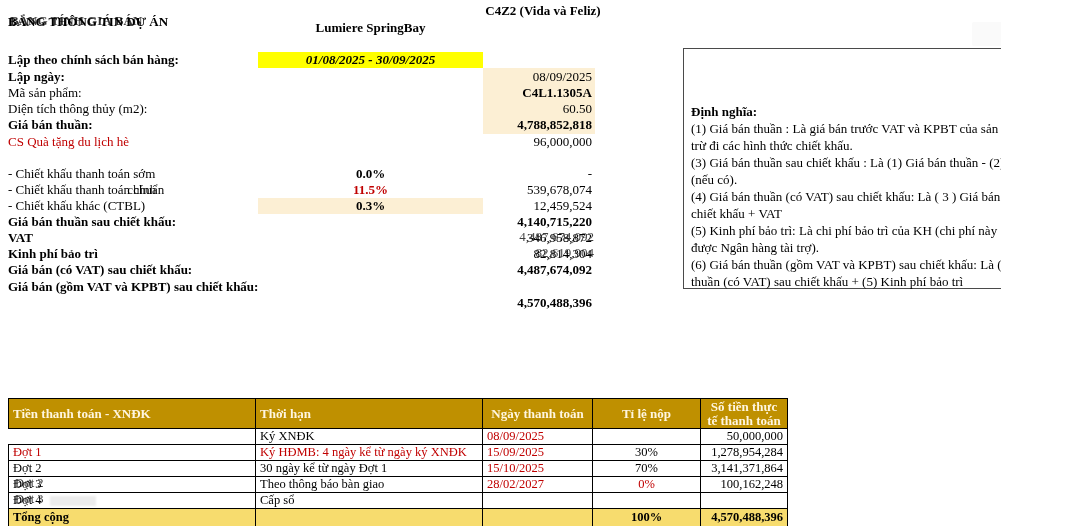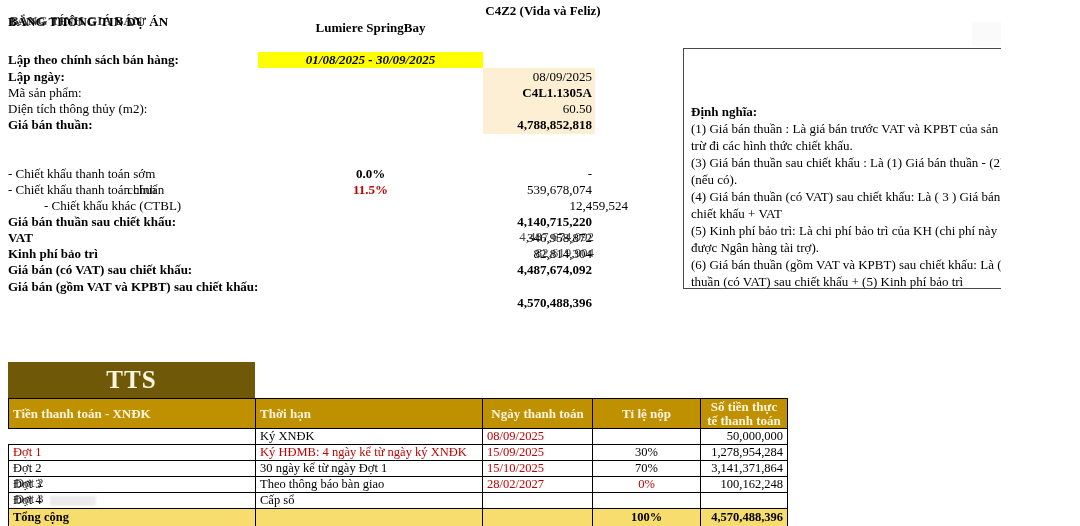--- a/index.html
+++ b/index.html
@@ -108,37 +108,42 @@
     <div class="irow" style="top:101px;">
       <div class="ilabel">Diện tích thông thủy (m2):</div>
       <div class="ival">60.50</div>
     </div>
 
     <div class="irow" style="top:117px;">
       <div class="ilabel b">Giá bán thuần:</div>
       <div class="ival b">4,788,852,818</div>
     </div>
 
+    <div class="irow" style="top:134px;">
+      <div class="ilabel red">CS Quà tặng du lịch hè</div>
+      <div class="ival">96,000,000</div>
+    </div>
 
     <div class="irow" style="top:166px;">
       <div class="ilabel">- Chiết khấu thanh toán sớm</div>
       <div class="imid b">0.0%</div>
       <div class="ival">-</div>
     </div>
 
     <div class="irow" style="top:182px;">
       <div class="ilabel">
         <span>- Chiết khấu thanh toán chuẩn</span><span class="ghost-tail">chính</span>
       </div>
       <div class="imid b red">11.5%</div>
       <div class="ival">539,678,074</div>
     </div>
 
-    <div class="irow" style="top:198px;margin-left:36px;">
+    <div class="irow" style="top:198px;">
       <div class="ilabel">- Chiết khấu khác (CTBL)</div>
+      <div class="imid b cream-bg">0.3%</div>
       <div class="ival">12,459,524</div>
     </div>
 
     <div class="irow" style="top:214px;">
       <div class="ilabel b">Giá bán thuần sau chiết khấu:</div>
       <div class="ival b">4,140,715,220</div>
     </div>
 
     <div class="irow" style="top:230px;">
       <div class="ilabel b">VAT</div>
@@ -173,21 +178,20 @@
 
   <div id="defs">
     <p class="b">Định nghĩa:</p>
     <p>(1) Giá bán thuần : Là giá bán trước VAT và KPBT của sản phẩm chưa trừ đi các hình thức chiết khấu.</p>
     <p>(3) Giá bán thuần sau chiết khấu : Là (1) Giá bán thuần - (2) Chiết khấu (nếu có).</p>
     <p>(4) Giá bán thuần (có VAT) sau chiết khấu: Là ( 3 ) Giá bán thuần sau chiết khấu + VAT</p>
     <p>(5) Kinh phí bảo trì: Là chi phí bảo trì của KH (chi phí này sẽ không được Ngân hàng tài trợ).</p>
     <p>(6) Giá bán thuần (gồm VAT và KPBT) sau chiết khấu: Là (4) Giá bán thuần (có VAT) sau chiết khấu + (5) Kinh phí bảo trì</p>
   </div>
 
-  <div id="tts-box">TTS</div>
 
   <table id="pay">
     <colgroup>
       <col style="width:247px">
         <col style="width:227px">
         <col style="width:110px">
         <col style="width:108px">
         <col style="width:87px">
     </colgroup>
     <thead>

